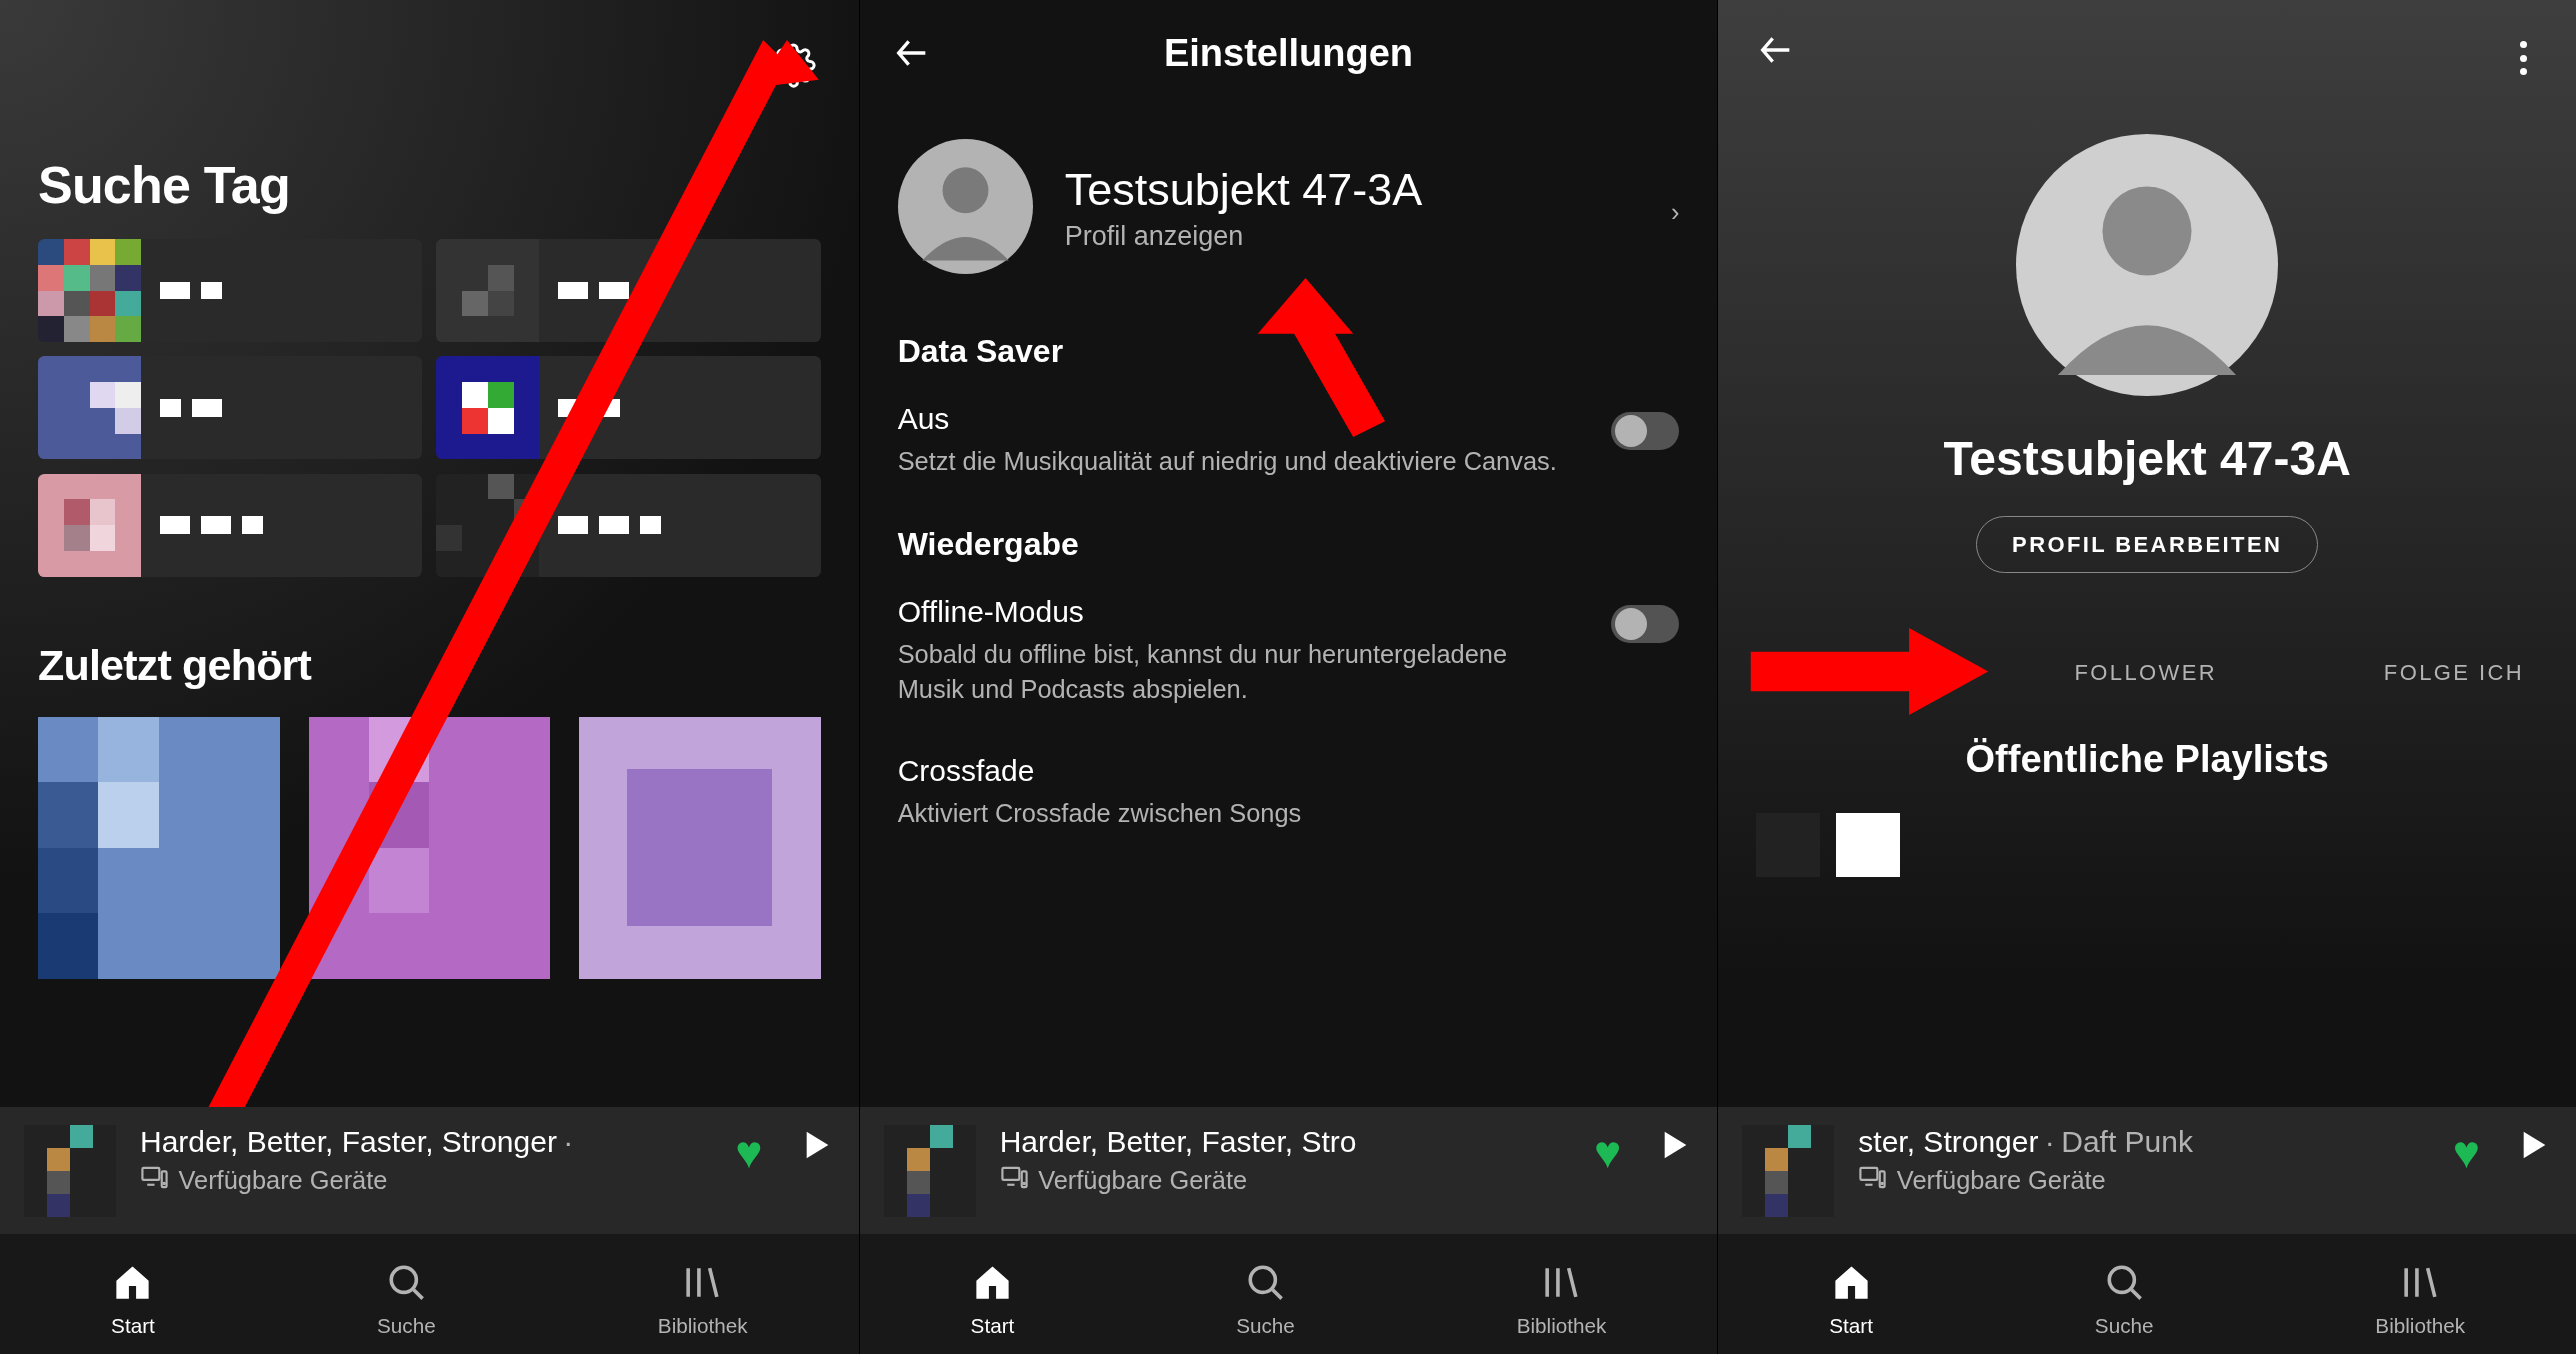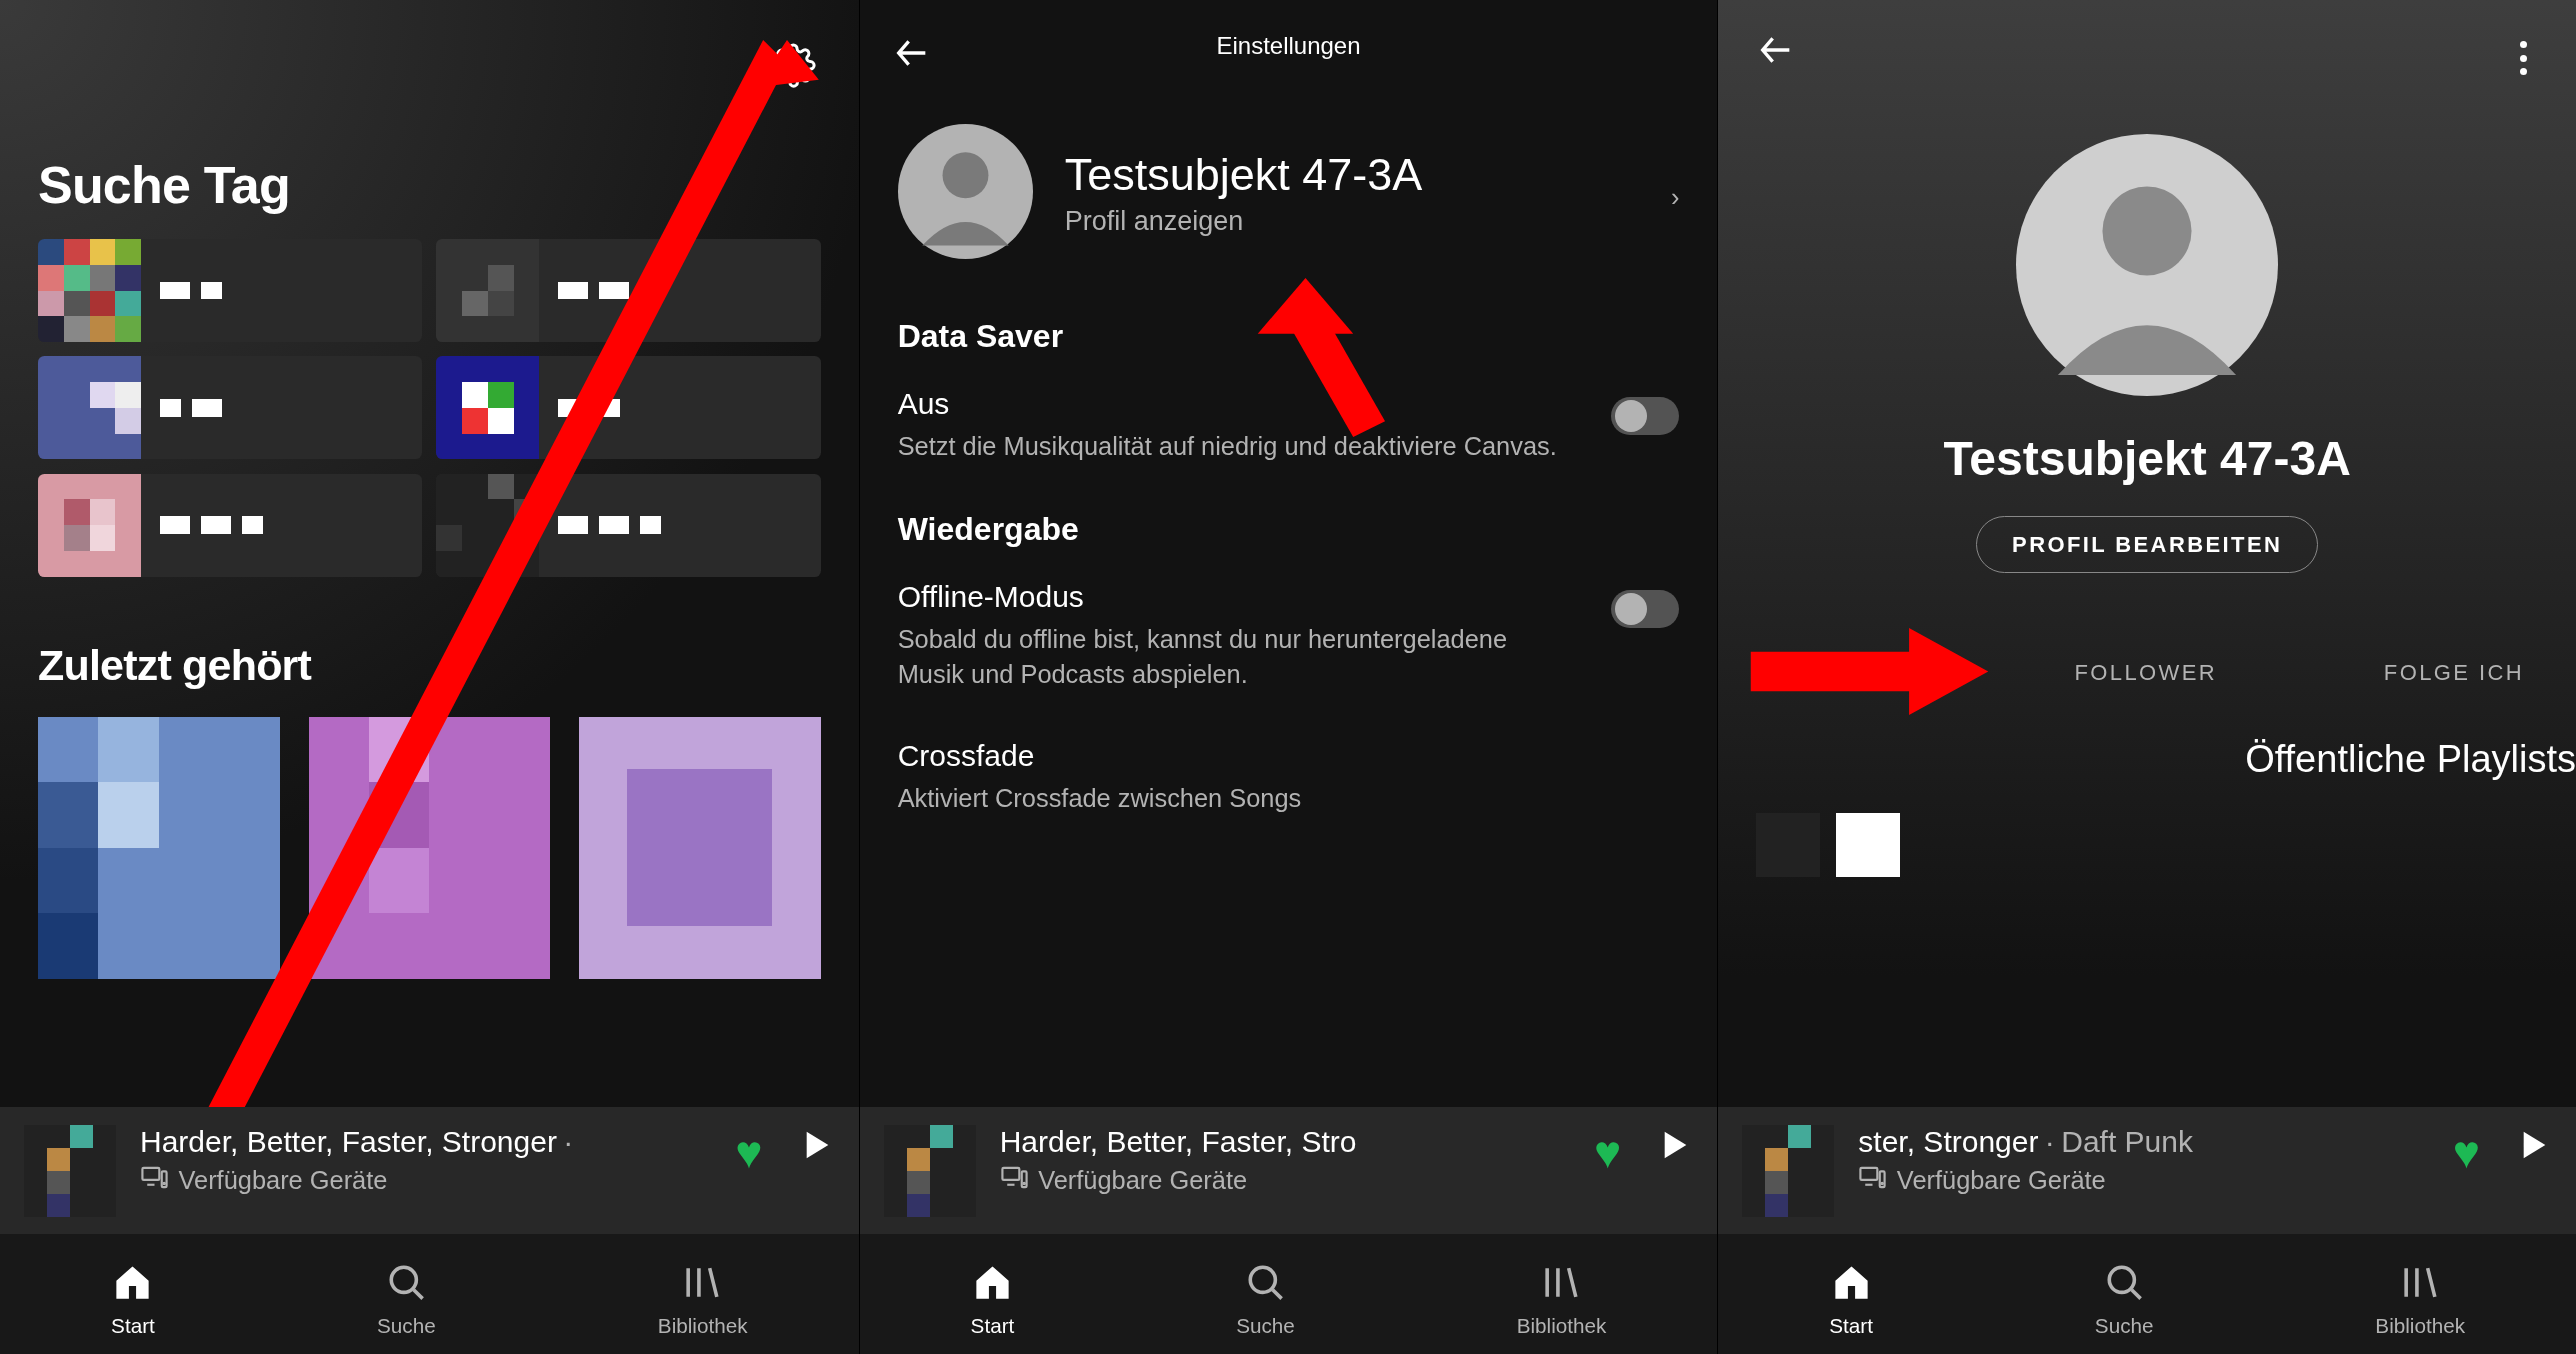--- a/index.html
+++ b/index.html
@@ -54,21 +54,21 @@
   .bottomnav { position: absolute; left:0; right:0; bottom:0; height: 121px; background: #181818; display:flex; justify-content: space-around; align-items:center; padding-top:9.5px; }
   .navitem { display:flex; flex-direction:column; align-items:center; gap:7px; color:#b3b3b3; }
   .navitem.active { color:#fff; }
   .navitem .nicon svg { width:43px; height:43px; }
   .navitem .nlabel { font-size:20.7px; }
 
   
   .s2-head { display:flex; align-items:center; justify-content:center; position:relative; padding: 32px 0; }
   .back-icon { position:absolute; left:32px; top:33px; }
   .back-icon svg { width:40px; height:40px; stroke:#fff; }
-  .s2-title { font-size:24px; font-weight:400; }
+  .s2-title { font-size:38px; font-weight:700; }
   .profile-row { display:flex; align-items:center; gap:32px; padding: 32px 38px 40px 38px; position:relative; }
   .avatar-svg svg { width: 135px; height:135px; }
   .profile-name { font-size:45px; font-weight:400; }
   .profile-sub { font-size:27px; color:#b3b3b3; margin-top:4.8px; }
   .chevron { position:absolute; right:38px; top:50%; transform:translateY(-50%); color:#b3b3b3; font-size:25.4px; }
 
   .settings-body { padding: 0 38px; }
   .group-h { font-size:32px; font-weight:700; margin-top: 16px; margin-bottom: 32px; }
   .setting { position:relative; margin-bottom: 48px; padding-right: 111px; }
   .setting .st-title { font-size:30px; font-weight:400; margin-bottom:8px; }
@@ -80,21 +80,21 @@
   .s3-top { background: linear-gradient(180deg, #3e3e3e 0%, #121212 72%); flex:1; padding-top:30px; position:relative; }
   .s3-head { display:flex; justify-content:space-between; padding: 0 38px; }
   .kebab { display:flex; flex-direction:column; gap:6.4px; padding:11px; }
   .kebab span { width:7.2px; height:7.2px; background:#fff; border-radius:50%; }
   .big-avatar { display:flex; justify-content:center; margin-top: 48px; }
   .big-avatar svg { width: 262px; height:262px; }
   .big-name { text-align:center; font-size:48px; font-weight:700; margin-top:35px; }
   .edit-btn { display:block; margin: 30px auto 0 auto; border:1.6px solid #888; background:transparent; color:#fff; font-size:22px; font-weight:700; letter-spacing:2.4px; padding: 14.3px 35px; border-radius: 794px; }
 
   .tabs-row { display:flex; justify-content:space-between; padding: 0 52px; margin-top: 87px; color:#b3b3b3; font-size:22px; letter-spacing:2.4px; font-weight:500; }
-  .pub-h { text-align:right; font-size:38px; font-weight:400; margin-top: 52px; }
+  .pub-h { text-align:center; font-size:38px; font-weight:700; margin-top: 52px; }
   .pub-thumbs { display:flex; gap: 16px; padding: 32px 38px 0 38px; }
   .pub-thumbs .pt { width:64px; height:64px; }
 
   
   .red-arrow { position:absolute; pointer-events:none; }
   .red-arrow svg { overflow:visible; }
   .red-arrow path, .red-arrow polygon { fill:#ff0000; }
 
 </style>
 </head>

